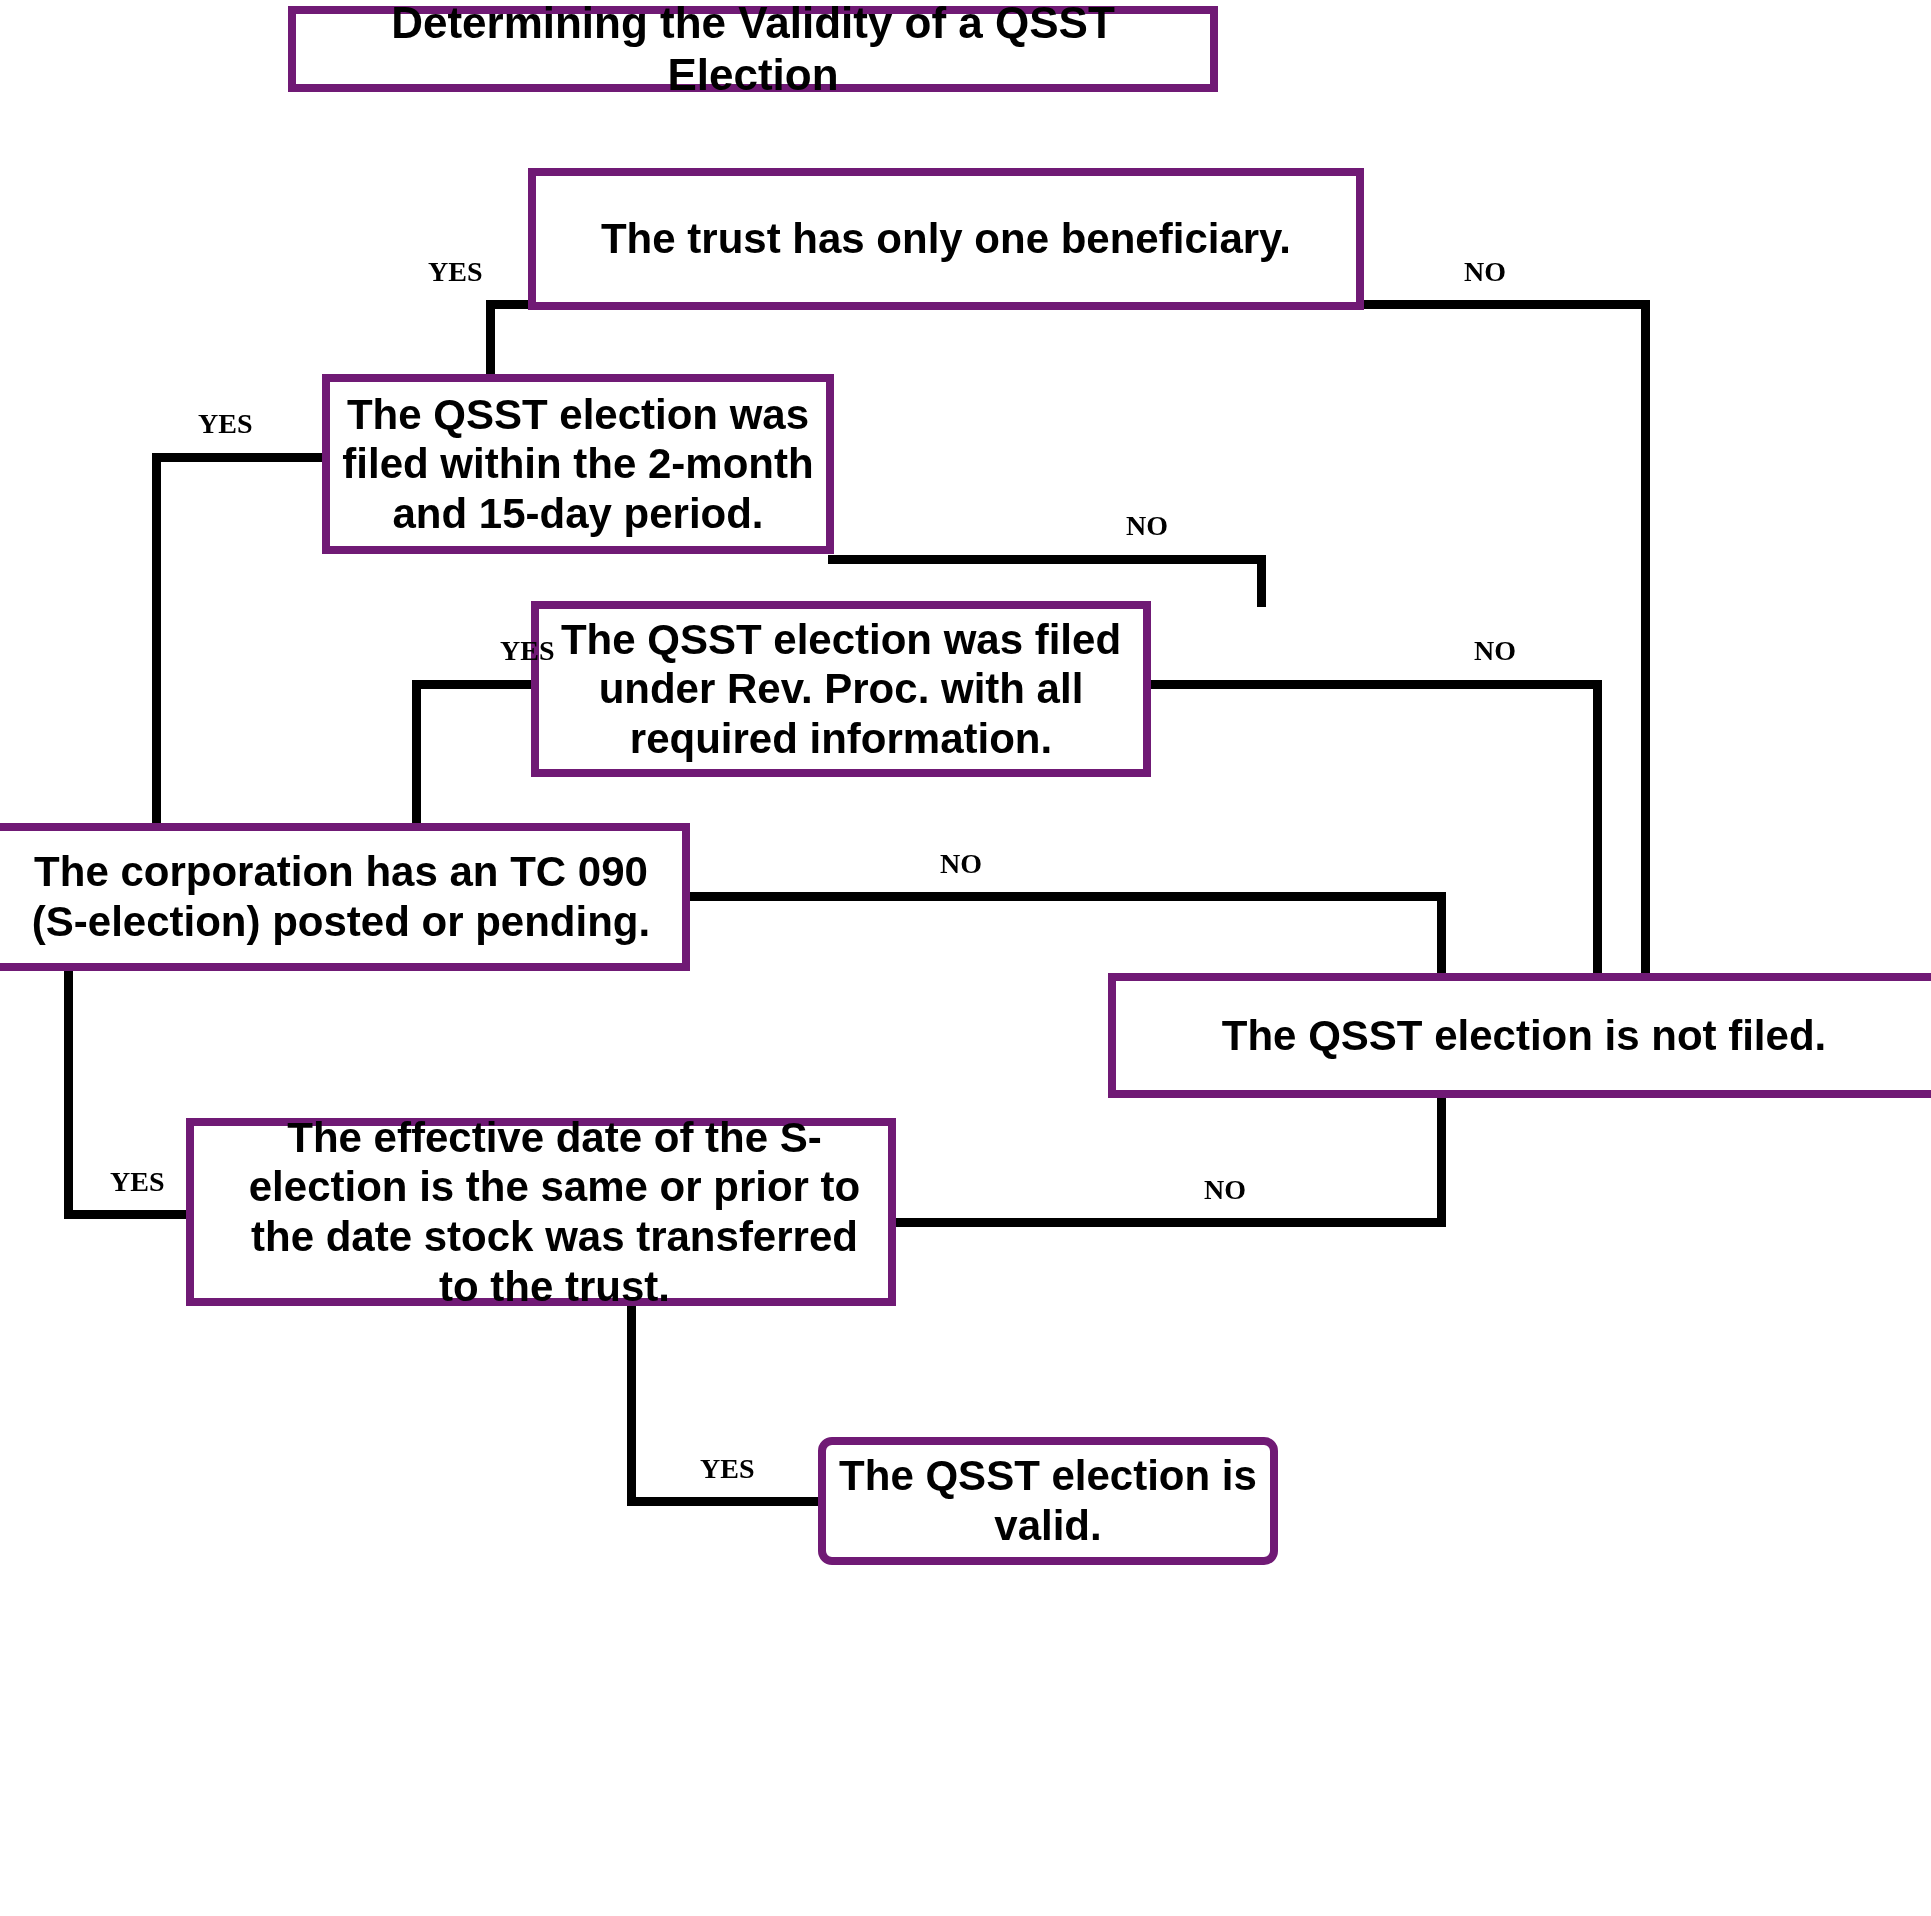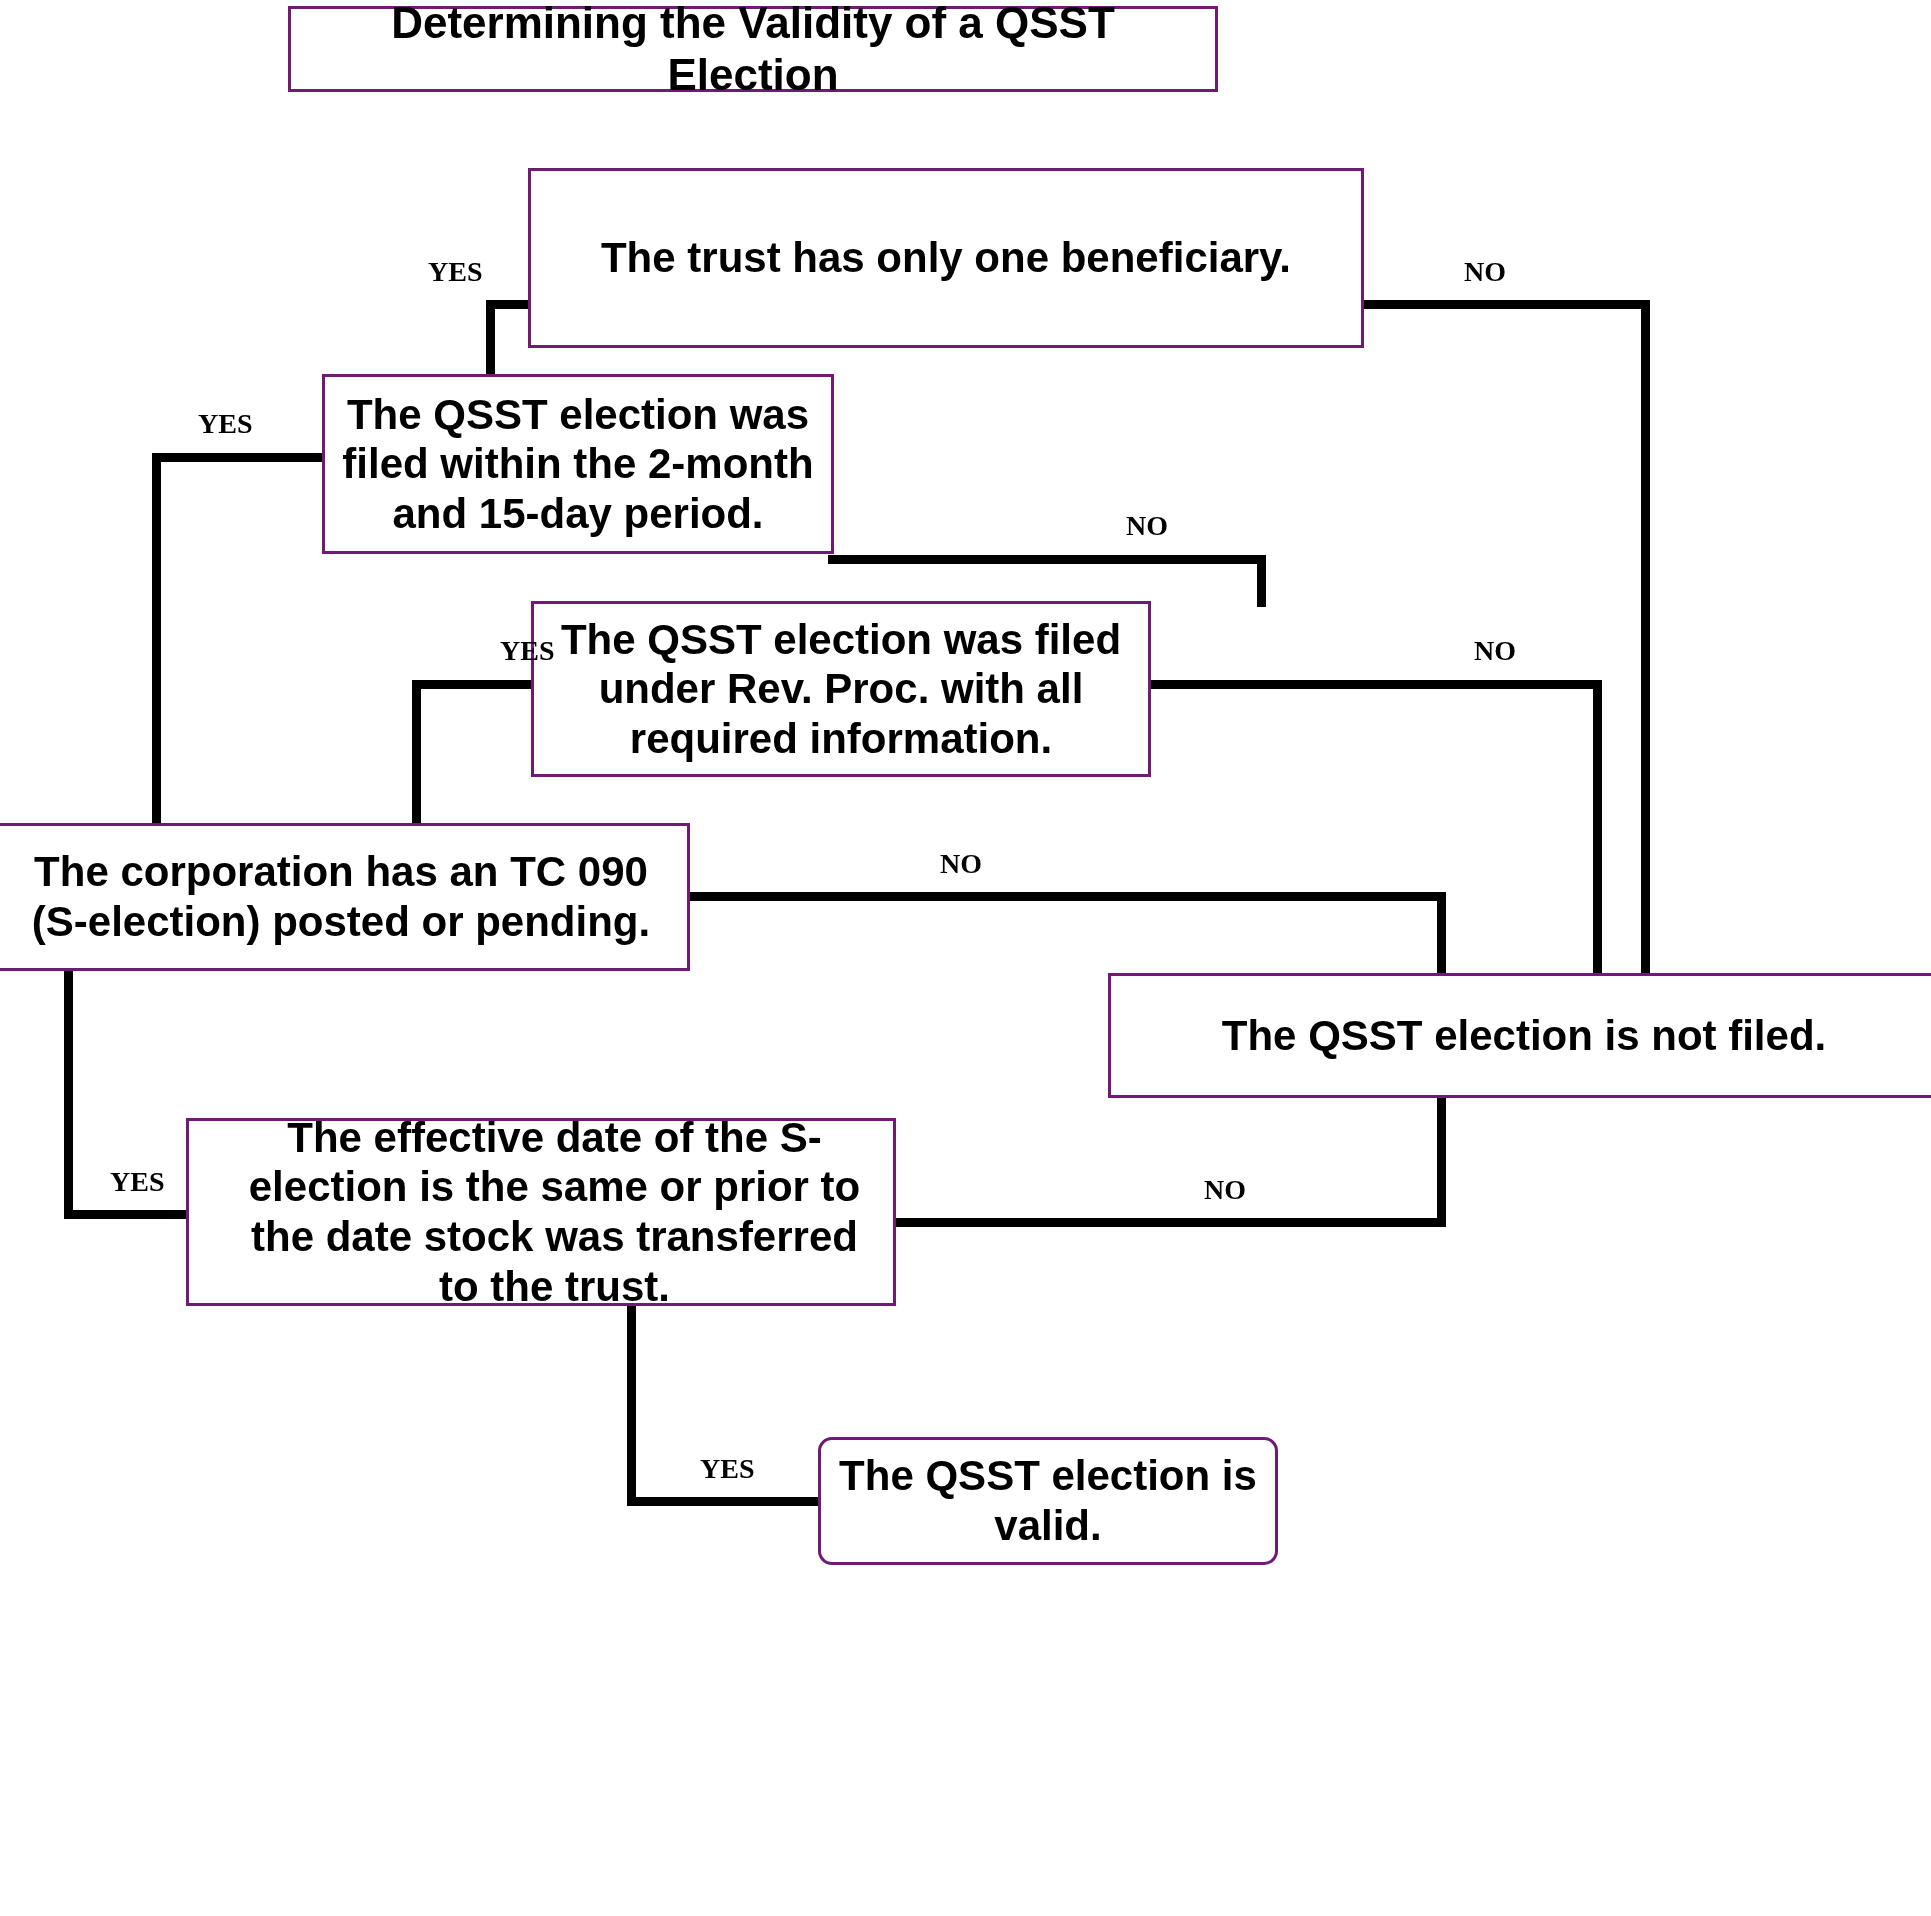--- a/index.html
+++ b/index.html
@@ -14,35 +14,35 @@
     background: #ffffff;
     overflow: hidden;
     font-family: "Liberation Sans", sans-serif;
   }
 
   
   .box {
     position: absolute;
     box-sizing: border-box;
     background: #ffffff;
-    border: 3px solid #701a75;
+    border: 8px solid #701a75;
     display: flex;
     align-items: center;
     justify-content: center;
     text-align: center;
     font-family: "Liberation Sans", sans-serif;
     font-weight: bold;
     color: #000000;
     line-height: 1.18;
     z-index: 5;
   }
   .box .txt { display: block; padding: 0 10px; }
 
   #title-box   { left: 288px;  top: 6px;    width: 930px;  height: 86px;  font-size: 44px; }
-  #box-one-ben { left: 528px;  top: 168px;  width: 836px;  height: 180px; font-size: 42px; }
+  #box-one-ben { left: 528px;  top: 168px;  width: 836px;  height: 142px; font-size: 42px; }
   #box-2month  { left: 322px;  top: 374px;  width: 512px;  height: 180px; font-size: 42px; text-align: center; }
   #box-revproc { left: 531px;  top: 601px;  width: 620px;  height: 176px; font-size: 42px; }
   #box-tc090   { left: -8px;   top: 823px;  width: 698px;  height: 148px; font-size: 42px; }
   #box-effdate { left: 186px;  top: 1118px; width: 710px;  height: 188px; font-size: 42px; padding-left: 27px; }
   #box-notvalid{ left: 1108px; top: 973px;  width: 832px;  height: 125px; font-size: 42px; }
   #box-valid   { left: 818px;  top: 1437px; width: 460px;  height: 128px; font-size: 42px; border-radius: 14px; }
 
   
   .line {
     position: absolute;

